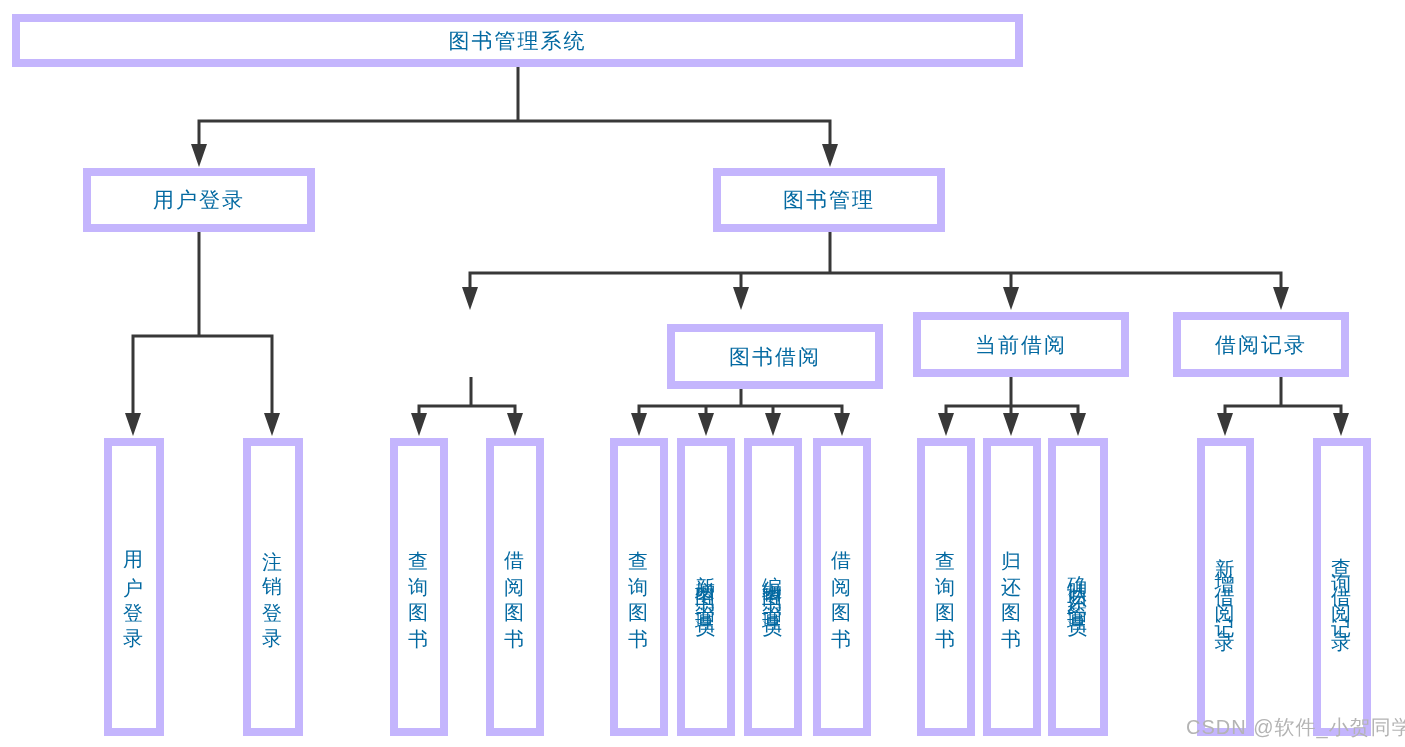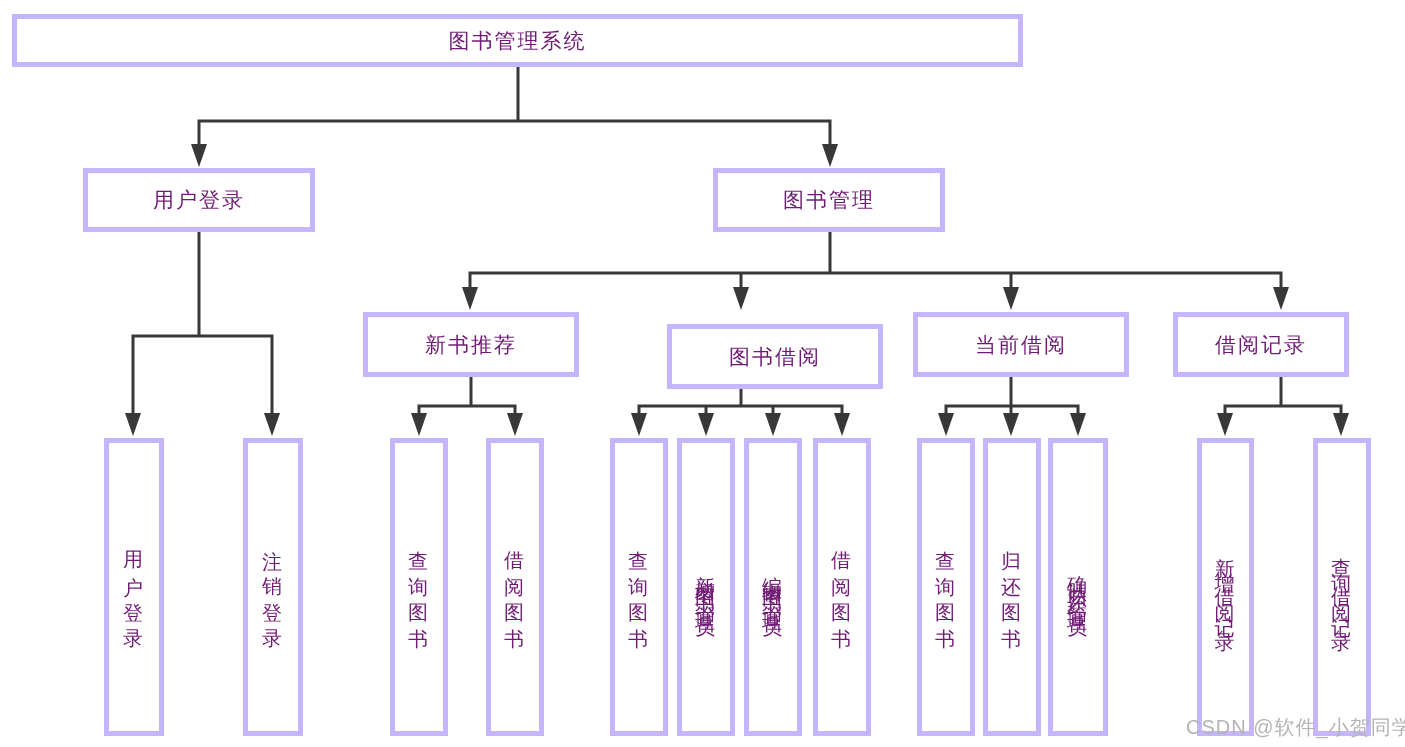--- a/index.html
+++ b/index.html
@@ -3,21 +3,21 @@
 <meta charset="utf-8">
 <style>
   html,body{margin:0;padding:0;background:#ffffff;}
   #canvas{
     position:relative;width:1405px;height:747px;background:#ffffff;overflow:hidden;
     font-family:"Liberation Sans", sans-serif;
   }
   #connectors{position:absolute;left:0;top:0;z-index:1;}
   .box{
     position:absolute;box-sizing:border-box;background:#ffffff;
-    border:5px solid #c4b5fd;color:#701a75;
+    border:8px solid #c4b5fd;color:#0369a1;
     display:flex;align-items:center;justify-content:center;
     z-index:2;text-align:center;
   }
   .hlabel{font-size:21px;letter-spacing:2px;white-space:nowrap;}
   .leaf{writing-mode:vertical-rl;font-size:20px;}
   .sp4{letter-spacing:26px;}
   .sp6{letter-spacing:15px;}
   .sp9{letter-spacing:6px;}
   .watermark{
     position:absolute;left:1186px;top:714px;z-index:3;
@@ -60,21 +60,20 @@
       <polygon points="1217,413 1233,413 1225,436"></polygon>
       <polygon points="1333,413 1349,413 1341,436"></polygon>
     </g>
   </svg>
 
   <div class="box hlabel" style="left:12px;top:14px;width:1011px;height:53px;">图书管理系统</div>
 
   <div class="box hlabel" style="left:83px;top:168px;width:232px;height:64px;">用户登录</div>
   <div class="box hlabel" style="left:713px;top:168px;width:232px;height:64px;">图书管理</div>
 
-  <div class="box hlabel" style="left:363px;top:312px;width:216px;height:65px;">新书推荐</div>
   <div class="box hlabel" style="left:633px;top:324px;width:216px;height:65px;margin-left:34px;">图书借阅</div>
   <div class="box hlabel" style="left:903px;top:312px;width:216px;height:65px;margin-left:10px;">当前借阅</div>
   <div class="box hlabel" style="left:1173px;top:312px;width:176px;height:65px;text-align:center;">借阅记录</div>
 
   <div class="box leaf sp4" style="left:104px;top:438px;width:60px;height:298px;">用户登录</div>
   <div class="box leaf sp4" style="left:243px;top:438px;width:60px;height:298px;">注销登录</div>
 
   <div class="box leaf sp4" style="left:390px;top:438px;width:58px;height:298px;">查询图书</div>
   <div class="box leaf sp4" style="left:486px;top:438px;width:58px;height:298px;">借阅图书</div>
 

